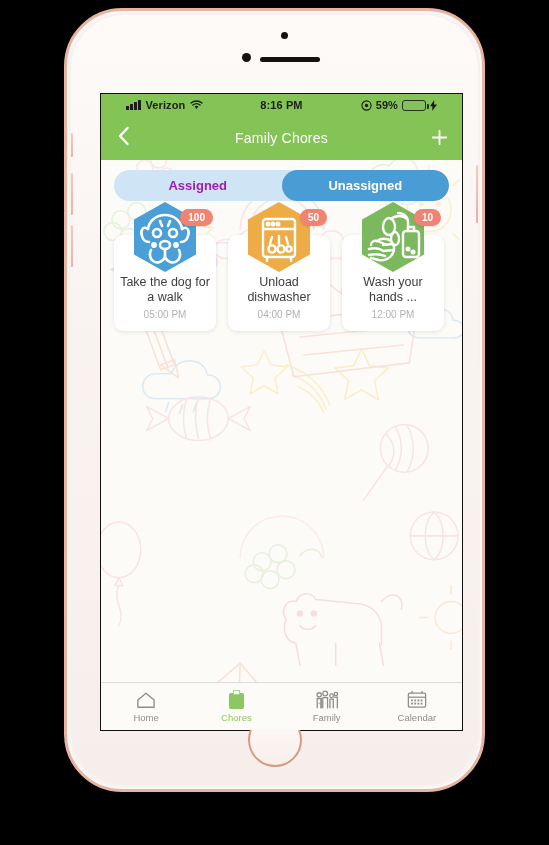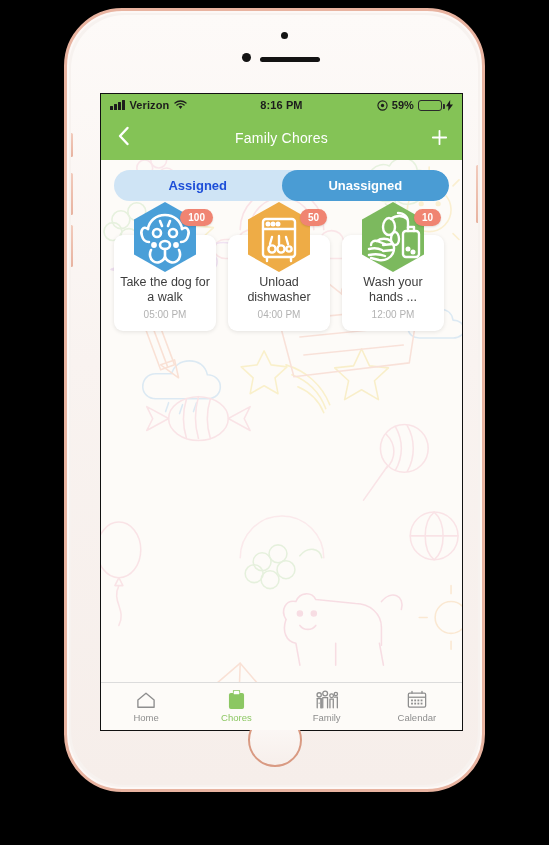--- a/index.html
+++ b/index.html
@@ -69,21 +69,21 @@
     background: #fdfbf8;
     border: 1.5px solid #111;
     overflow: hidden;
     display: flex; flex-direction: column;
   }
 
   
   .statusbar {
     height: 22px; background: #84c356;
     display: flex; align-items: center;
-    padding: 0 9px; flex: 0 0 auto;
+    padding: 0 25px; flex: 0 0 auto;
     color: #1c1c1c; font-size: 11px; font-weight: bold;
     letter-spacing: .1px;
   }
   .sb-left { display: flex; align-items: center; gap: 5px; flex: 1; }
   .sb-center { flex: 0 0 auto; }
   .sb-right { display: flex; align-items: center; gap: 4px; flex: 1; justify-content: flex-end; }
 
   .sig-bars { display: flex; align-items: flex-end; gap: 1.5px; height: 10px; }
   .sig-bars i { display: block; width: 2.5px; background: #1c1c1c; border-radius: .5px; }
   .sig-bars i:nth-child(1){height:4px}
@@ -130,21 +130,21 @@
   
   .seg-wrap { padding: 10px 13px 0 13px; position: relative; z-index: 2; }
   .segmented {
     display: flex; background: #cfe4f5; border-radius: 17px;
     height: 31px; overflow: hidden;
   }
   .seg {
     flex: 1; display: flex; align-items: center; justify-content: center;
     font-size: 13px; cursor: pointer; border-radius: 17px;
   }
-  .seg.inactive { color: #1d4ed8; font-weight: bold; }
+  .seg.inactive { color: #a21caf; font-weight: bold; }
   .seg.active { background: #4a9cd4; color: #fff; font-weight: bold; }
 
   
   .grid {
     position: relative; z-index: 2;
     display: flex; gap: 12px;
     padding: 0 13px 0 13px;
   }
   .chore { width: 102px; position: relative; padding-top: 34px; }
 

